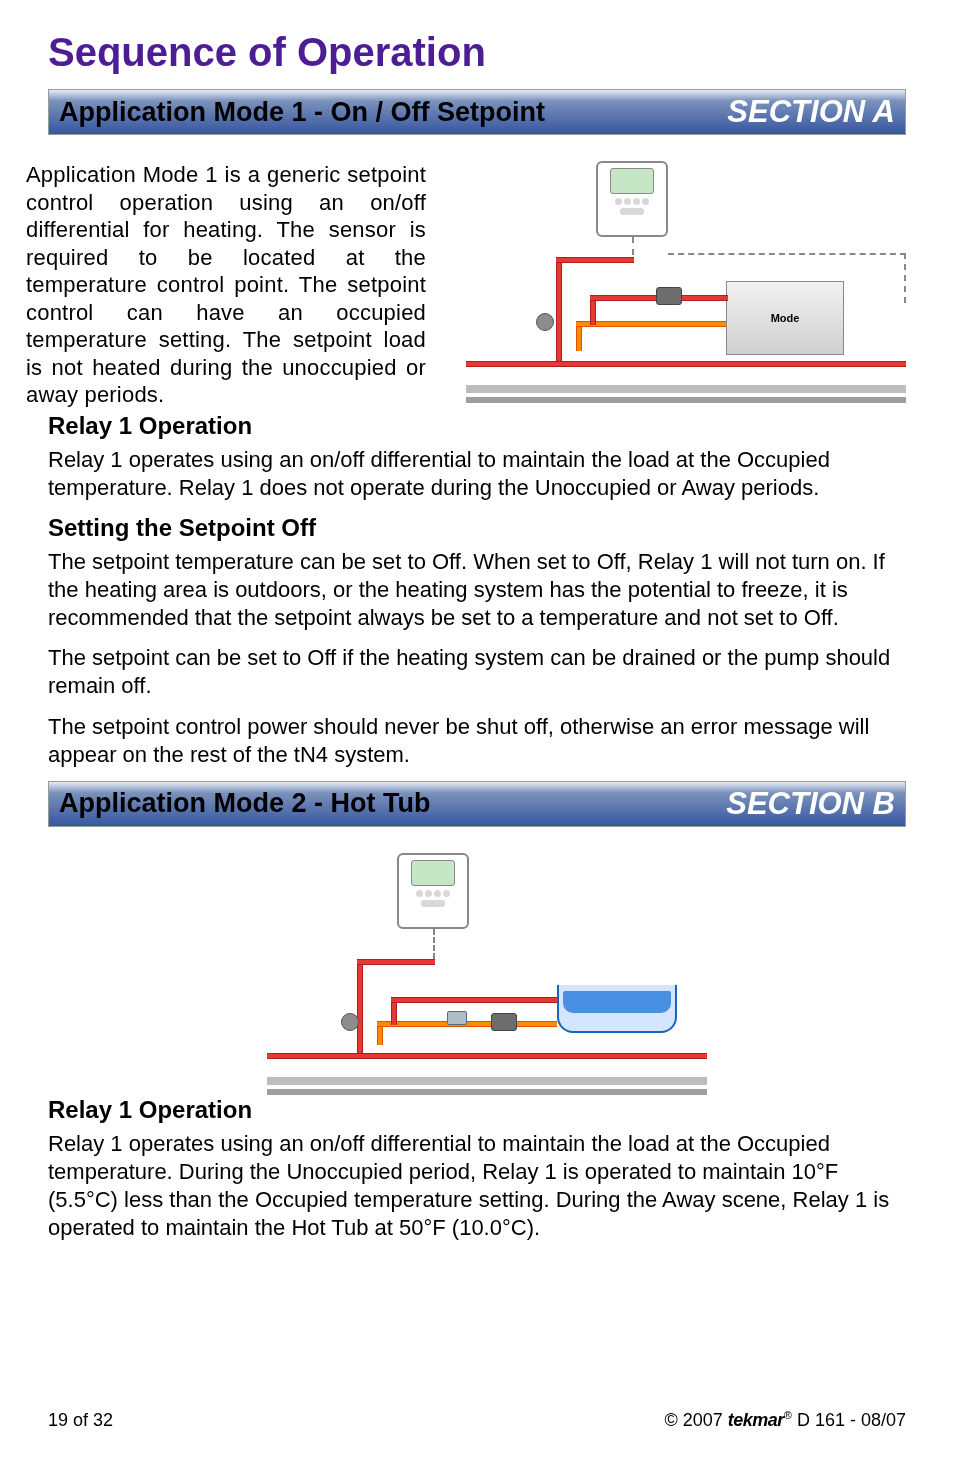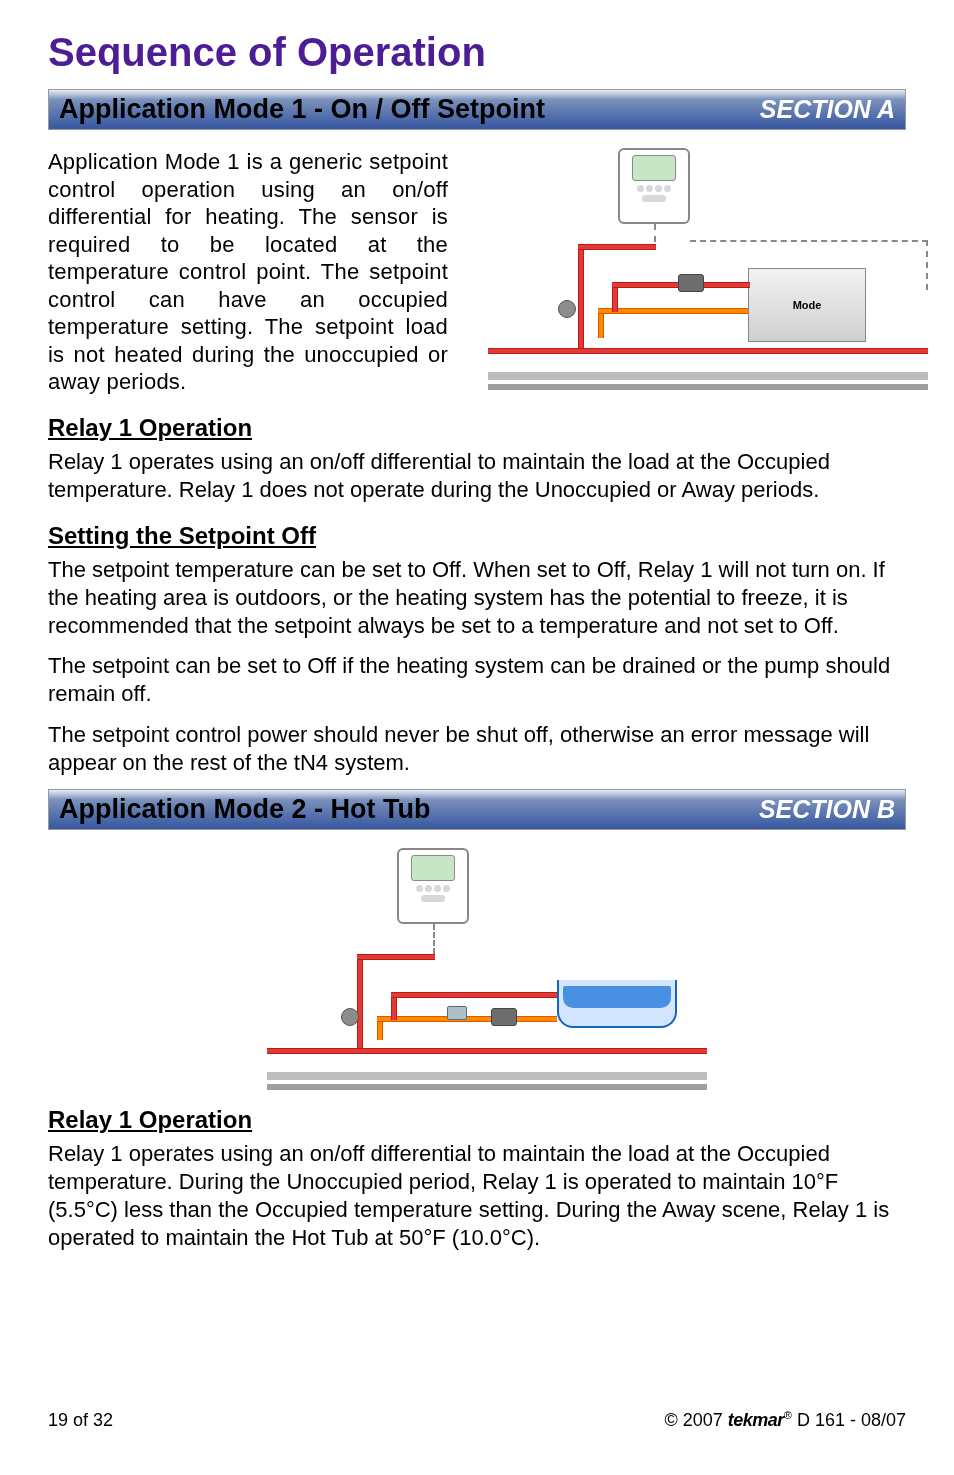--- a/index.html
+++ b/index.html
@@ -7,25 +7,25 @@
   .page { width: 954px; min-height: 1475px; padding: 30px 48px 0 48px; position: relative; }
   .title { font-size: 40px; font-weight: bold; color: #4c1d95; margin-bottom: 14px; }
   .section-bar {
     background: linear-gradient(to bottom, #e6ecf5 0%, #7a91bb 25%, #3656a0 100%);
     border: 1px solid #999;
     padding: 4px 10px;
     display: flex; justify-content: space-between; align-items: center;
     color: #fff;
   }
   .section-bar .left { font-size: 27px; font-weight: bold; color: #000; }
-  .section-bar .right { font-size: 25px; font-weight: bold; font-style: italic; color: #fff; }
-  .two-col { display: flex; gap: 20px; margin-top: 18px; }
+  .section-bar .right { font-size: 31px; font-weight: bold; font-style: italic; color: #fff; }
+  .two-col { display: flex; gap: 20px; margin-top: 26px; justify-content: flex-end; }
   .col-text { flex: 0 0 400px; font-size: 22px; text-align: justify; letter-spacing: 0.2px; line-height: 1.25; }
   .col-fig { flex: 1; display: flex; align-items: flex-start; justify-content: center; }
-  .subhead { font-size: 24px; font-weight: bold; text-decoration: underline; margin-top: 18px; margin-bottom: 6px; }
+  .subhead { font-size: 24px; font-weight: bold; margin-top: 3px; margin-bottom: 6px; }
   .para { font-size: 22px; line-height: 1.28; margin-bottom: 12px; }
   .footer {
     position: absolute; bottom: 44px; left: 0; right: 0;
     display: flex; justify-content: space-between; align-items: center;
     padding: 0 48px; font-size: 18px; color: #000;
   }
   .footer .brand { font-weight: bold; letter-spacing: -0.5px; font-style: italic; }
   .footer .brand-reg { font-size: 11px; vertical-align: super; font-style: normal; }
   
   .diagram { position: relative; width: 460px; height: 240px; }

